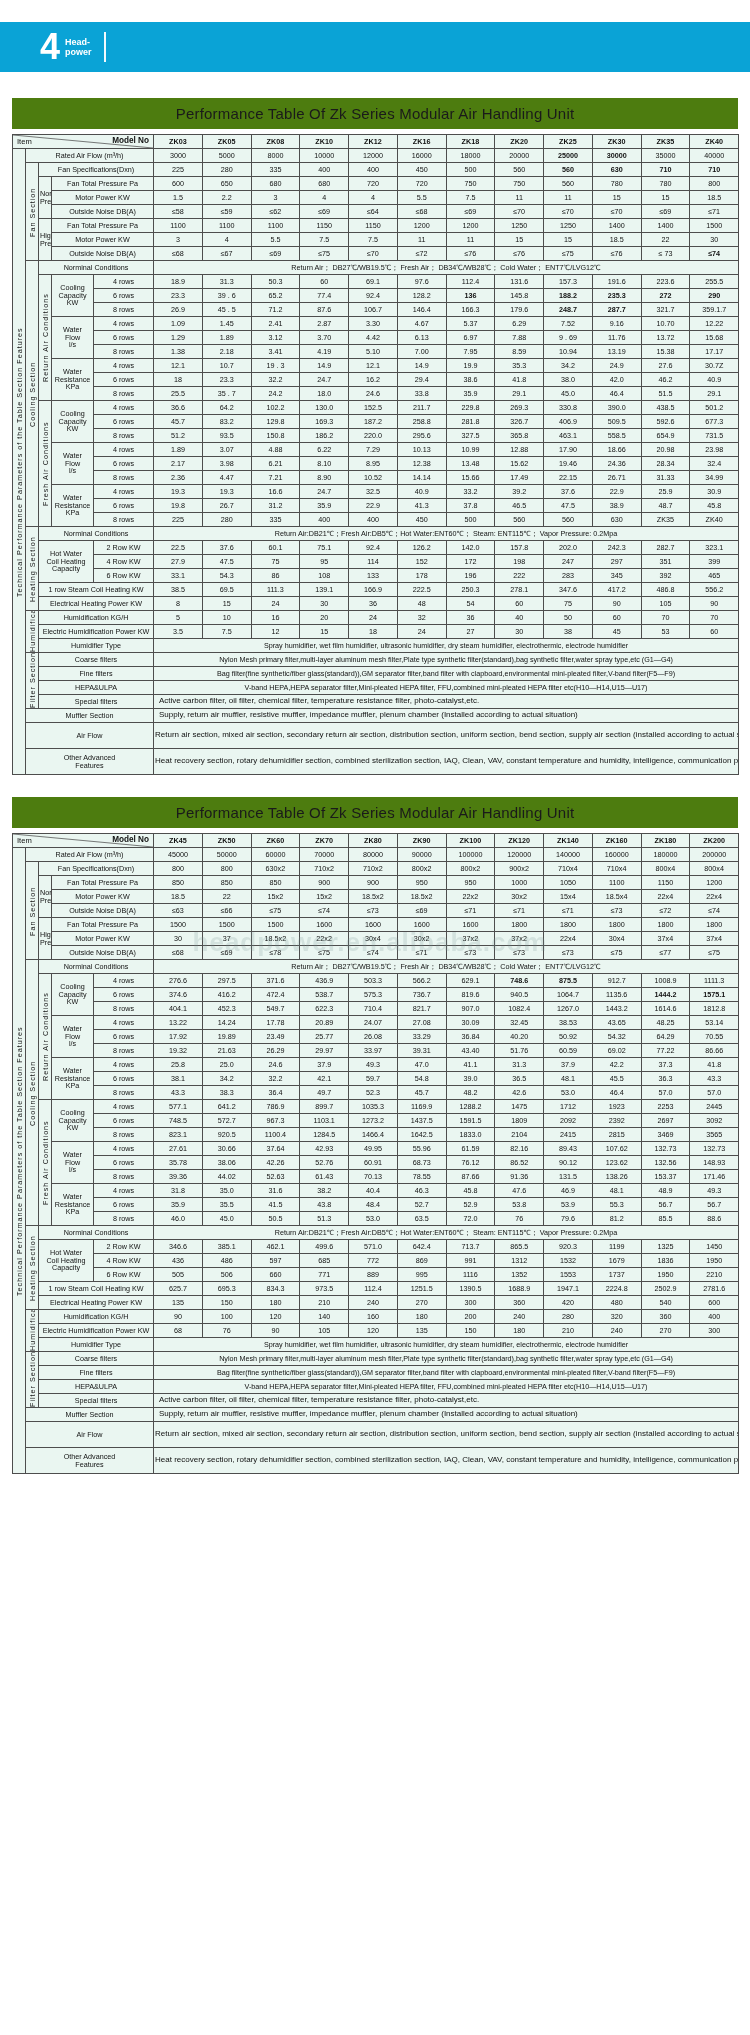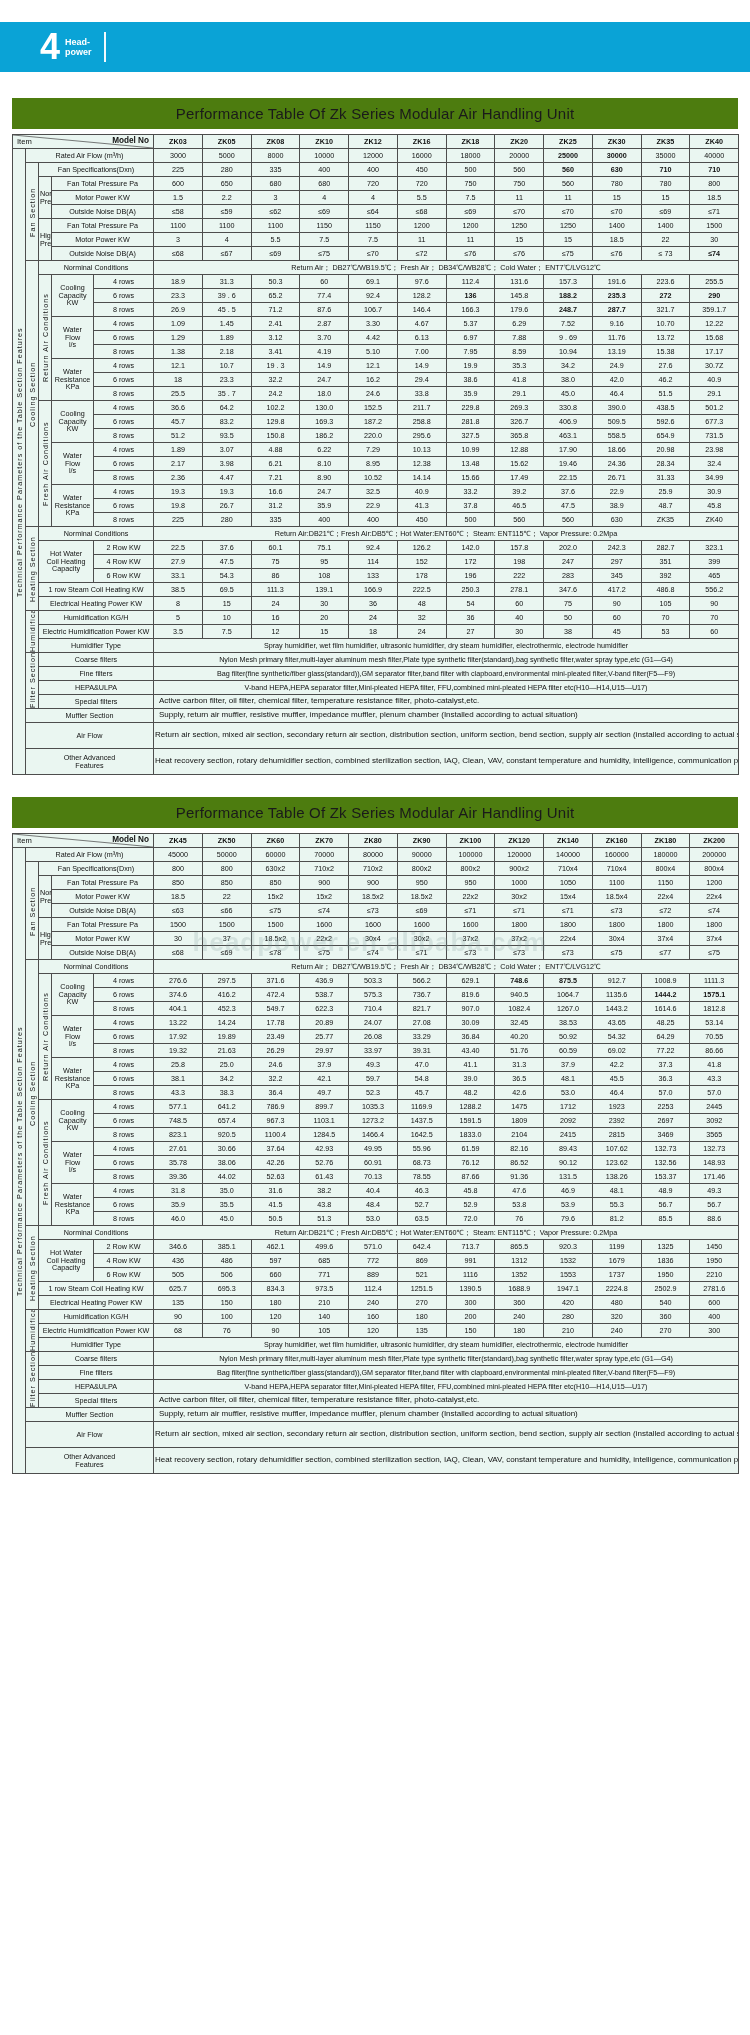--- a/index.html
+++ b/index.html
@@ -1125,21 +1125,21 @@
           <td>1288.2</td>
           <td>1475</td>
           <td>1712</td>
           <td>1923</td>
           <td>2253</td>
           <td>2445</td>
         </tr>
         <tr>
           <td class="sub">6 rows</td>
           <td>748.5</td>
-          <td>657.4</td>
+          <td>572.7</td>
           <td>967.3</td>
           <td>1103.1</td>
           <td>1273.2</td>
           <td>1437.5</td>
           <td>1591.5</td>
           <td>1809</td>
           <td>2092</td>
           <td>2392</td>
           <td>2697</td>
           <td>3092</td>
@@ -1302,21 +1302,21 @@
           <td>1836</td>
           <td>1950</td>
         </tr>
         <tr>
           <td class="sub">6 Row  KW</td>
           <td>505</td>
           <td>506</td>
           <td>660</td>
           <td>771</td>
           <td>889</td>
-          <td>521</td>
+          <td>995</td>
           <td>1116</td>
           <td>1352</td>
           <td>1553</td>
           <td>1737</td>
           <td>1950</td>
           <td>2210</td>
         </tr>
         <tr>
           <td class="lbl-l" colspan="3">1 row Steam Coil Heating KW</td>
           <td>625.7</td>

